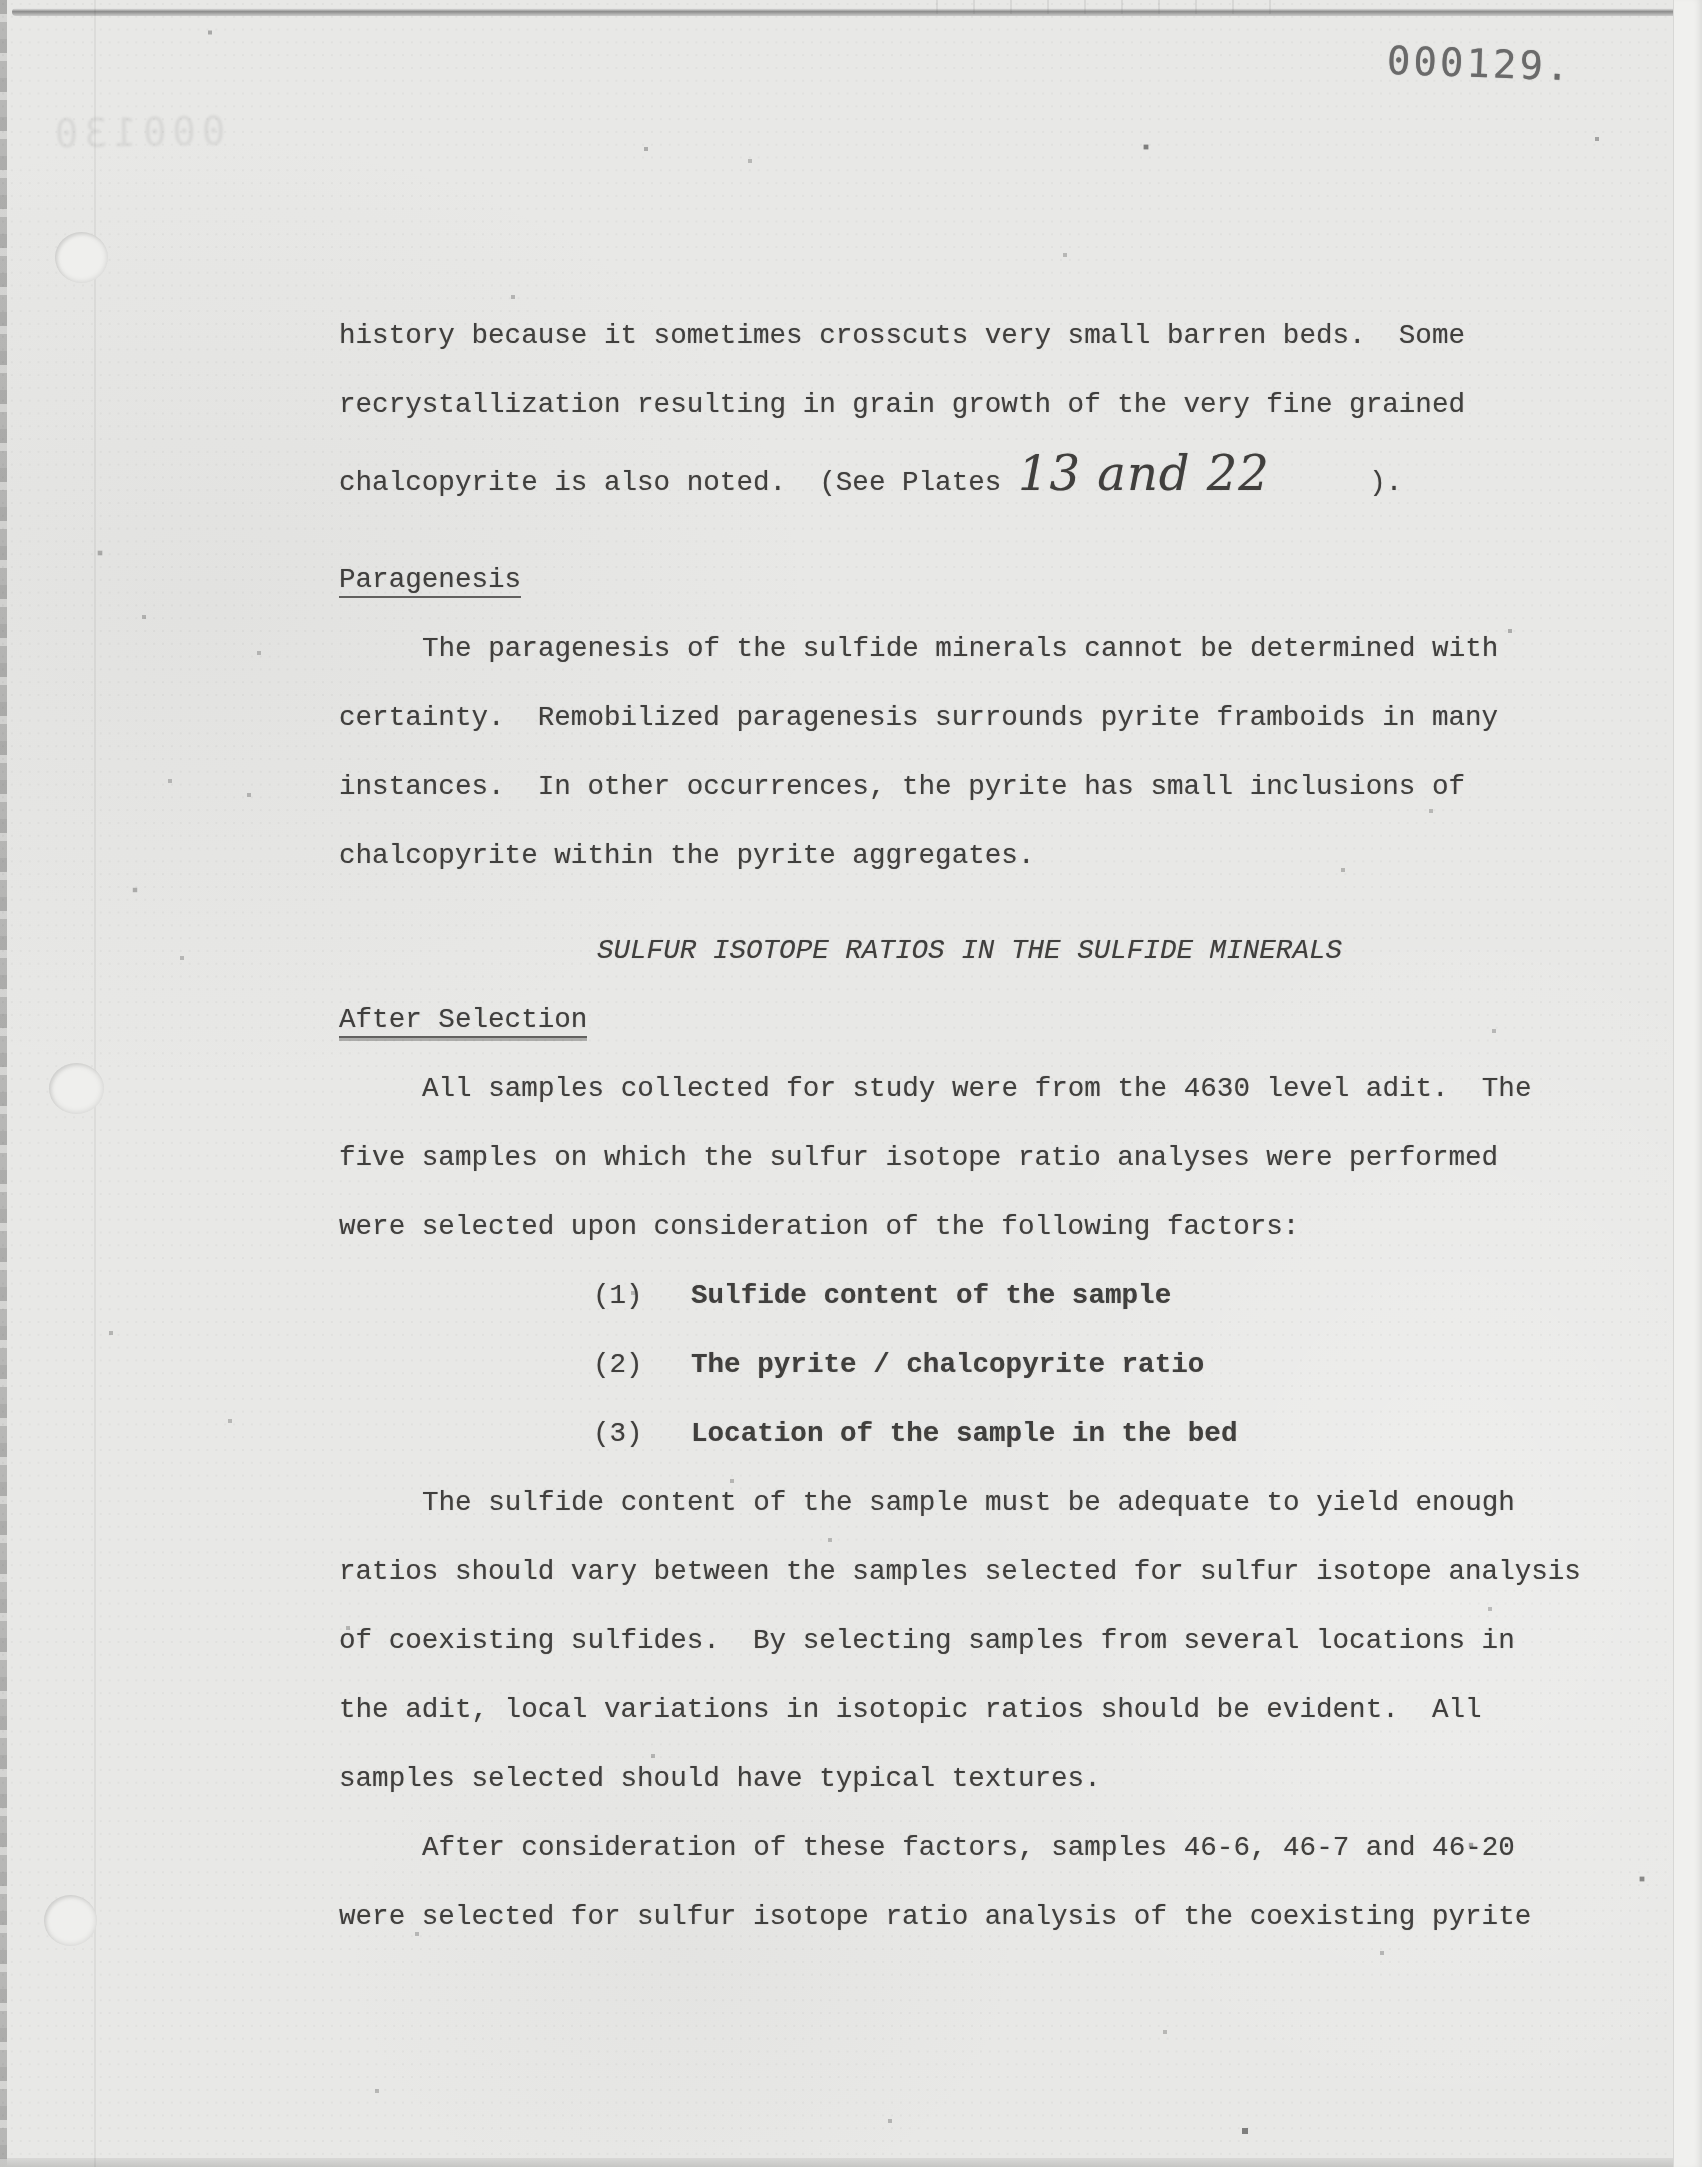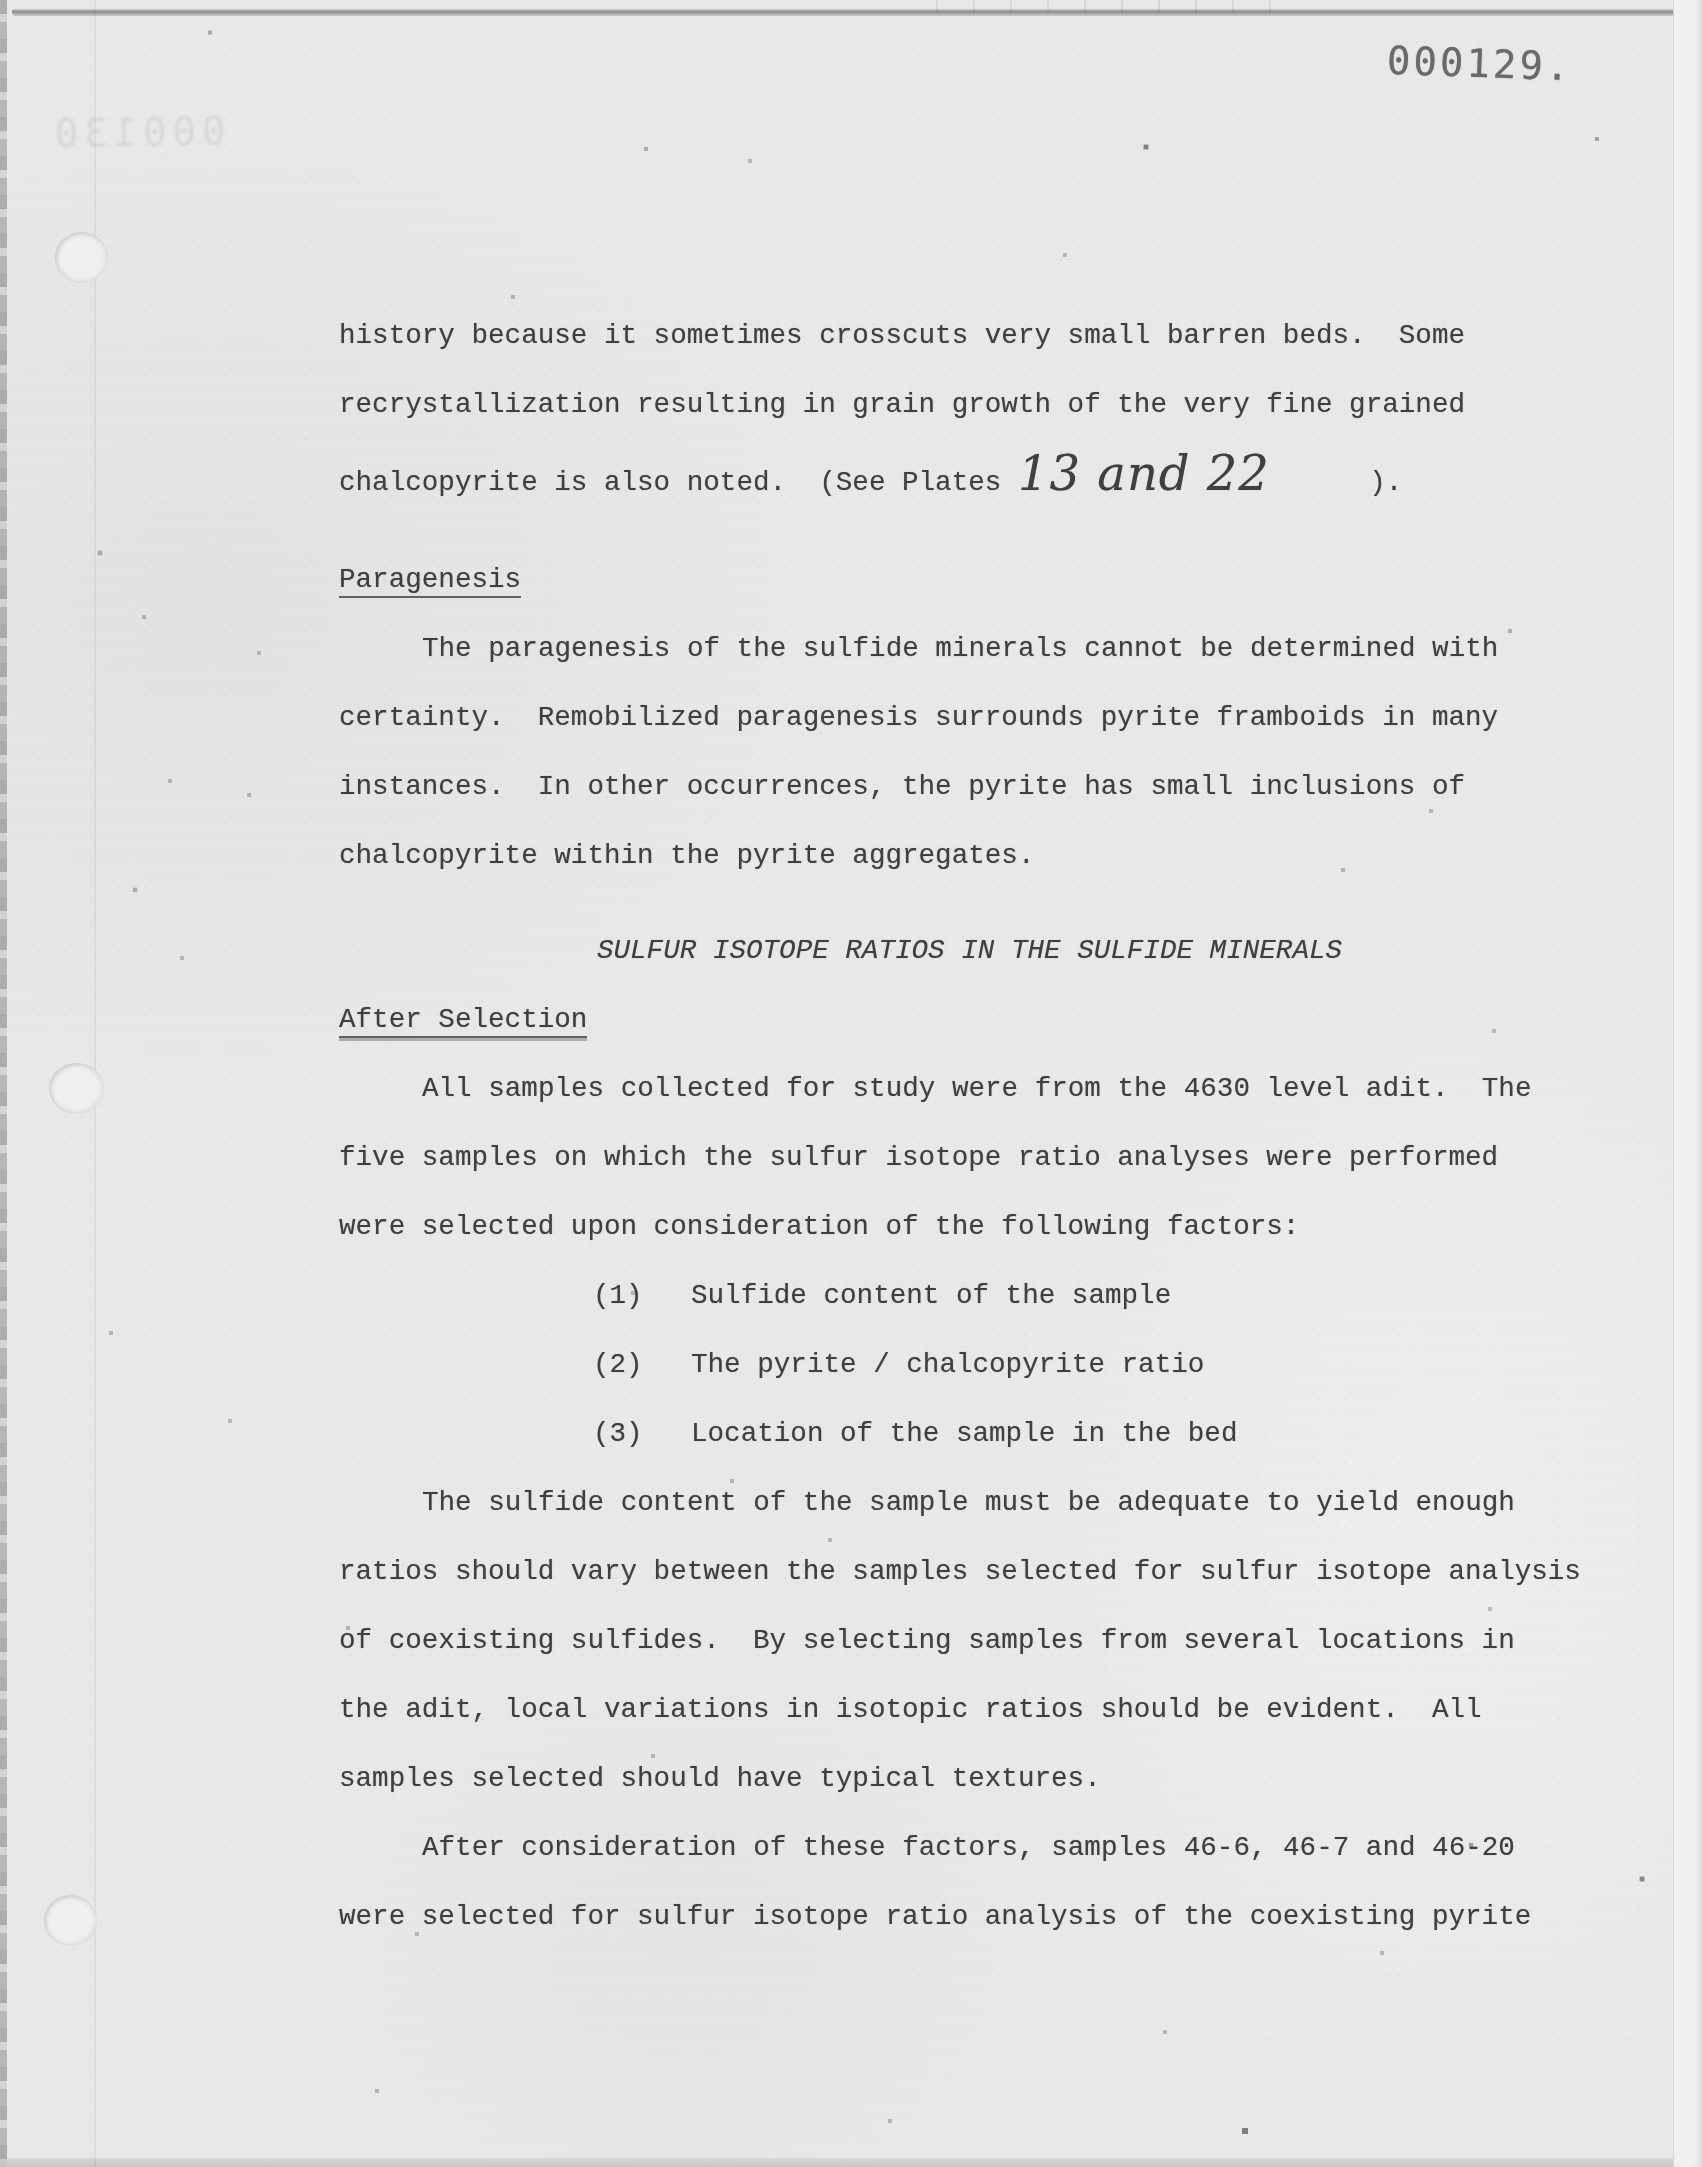--- a/index.html
+++ b/index.html
@@ -95,21 +95,21 @@
   .center{text-align:center;font-style:italic;}
   .uline{display:inline-block;line-height:1.2;border-bottom:2.5px solid rgba(64,63,61,.8);}
   .uline-double{box-shadow:0 3px 0 rgba(64,63,61,.35);}
   .hand{
     font-family:"DejaVu Serif", serif;
     font-style:italic;font-size:48px;
     letter-spacing:1px;
   }
   .list-row{height:69px;line-height:69px;margin-left:254px;white-space:pre;}
   .list-num{display:inline-block;width:57px;}
-  .list-txt{display:inline-block;margin-left:41px;}
+  .list-txt{display:inline-block;margin-left:41px;font-weight:bold;}
   
   .specks{
     position:absolute;top:0;left:0;width:2px;height:2px;
     box-shadow:
       209px 31.5px 0 1px rgba(50,50,50,.35),
       1145px 146px 0 1.4px rgba(40,40,40,.55),
       645px 148px 0 1px rgba(60,60,60,.35),
       749px 160px 0 1px rgba(70,70,70,.3),
       1596px 138px 0 1px rgba(60,60,60,.4),
       512px 296px 0 1px rgba(60,60,60,.3),

